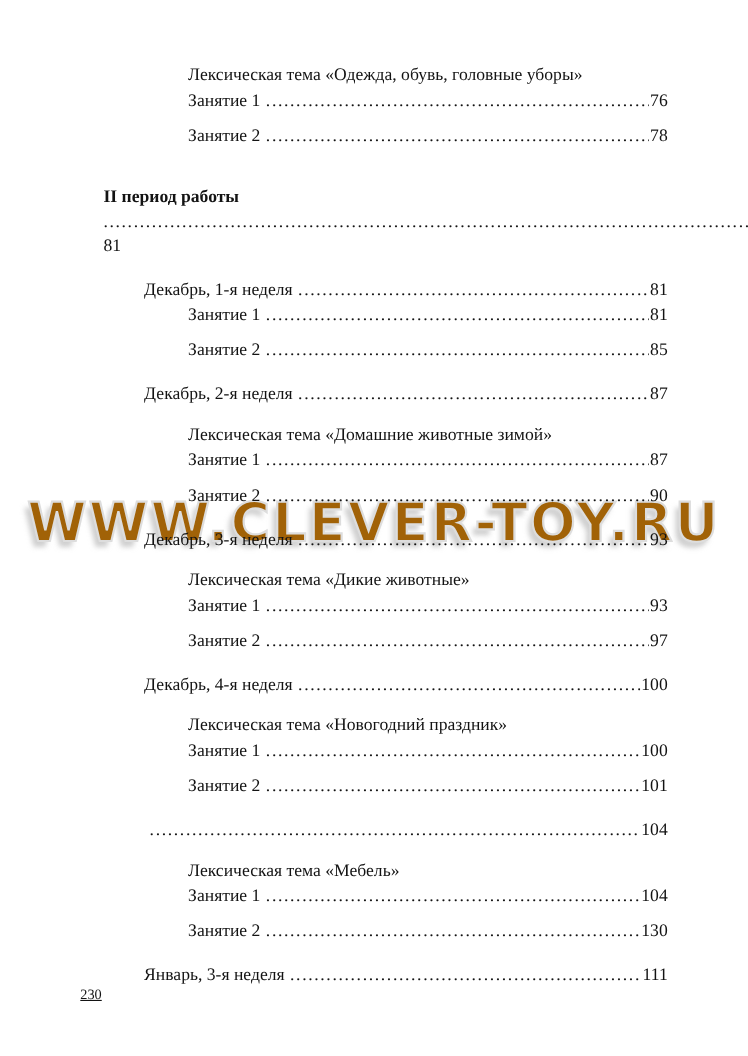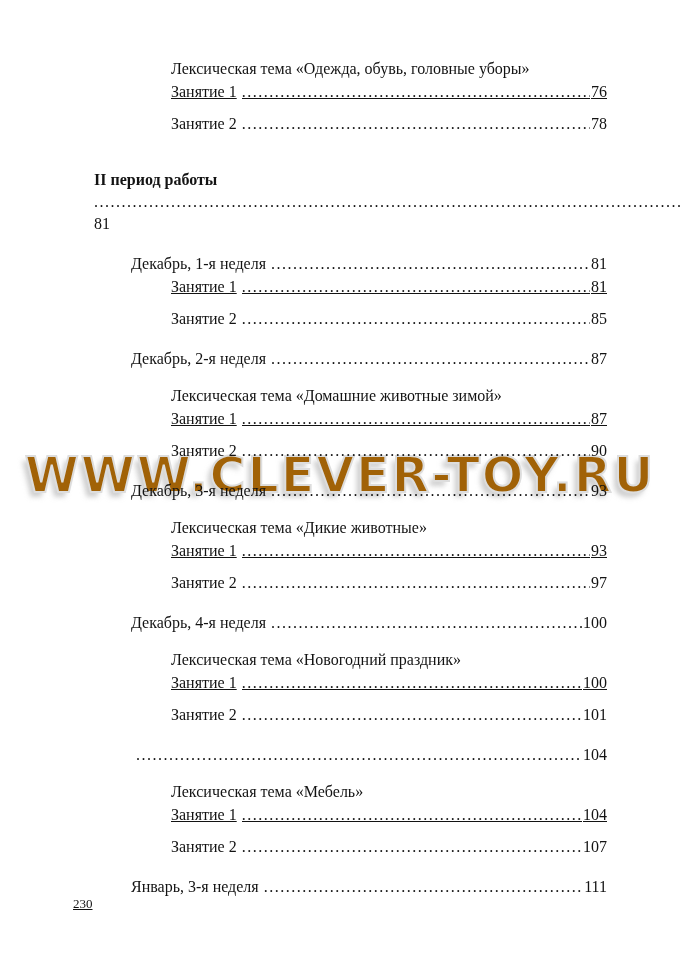--- a/index.html
+++ b/index.html
@@ -48,21 +48,21 @@
     align-items: baseline;
     font-size: 16px;
     line-height: 22px;
   }
   .entry .label { white-space: nowrap; }
   .entry.level-1 { padding-left: 42px; }
   .entry.level-2 { padding-left: 82px; }
   .entry.kind-period { font-weight: bold; margin-top: 34px; flex-direction: column; }
   .entry.kind-week { margin-top: 18px; }
   .entry.kind-theme { margin-top: 15px; }
-  .entry.kind-lesson-first { margin-top: 1px; text-decoration: underline; }
+  .entry.kind-lesson-first { margin-top: 1px; }
   .entry.kind-lesson { margin-top: 10px; }
   .toc .entry:first-child { margin-top: 0; }
   .dots {
     flex: 1 1 auto;
     overflow: hidden;
     white-space: nowrap;
     letter-spacing: 1.5px;
     margin: 0 1px 0 5px;
     font-weight: normal;
   }
@@ -187,21 +187,21 @@
 
   </div>
       <div class="entry level-2 kind-lesson-first">
     <span class="label">Занятие 1</span>
     <span class="dots">............................................................................................................................................................................................................................................................................................................</span>
     <span class="pageno">104</span>
   </div>
       <div class="entry level-2 kind-lesson">
     <span class="label">Занятие 2</span>
     <span class="dots">............................................................................................................................................................................................................................................................................................................</span>
-    <span class="pageno">107</span>
+    <span class="pageno">130</span>
   </div>
       <div class="entry level-1 kind-week">
     <span class="label">Январь, 3-я неделя</span>
     <span class="dots">............................................................................................................................................................................................................................................................................................................</span>
     <span class="pageno">111</span>
   </div>
     </div>
 
   <div class="footer-pageno">230</div>
 

